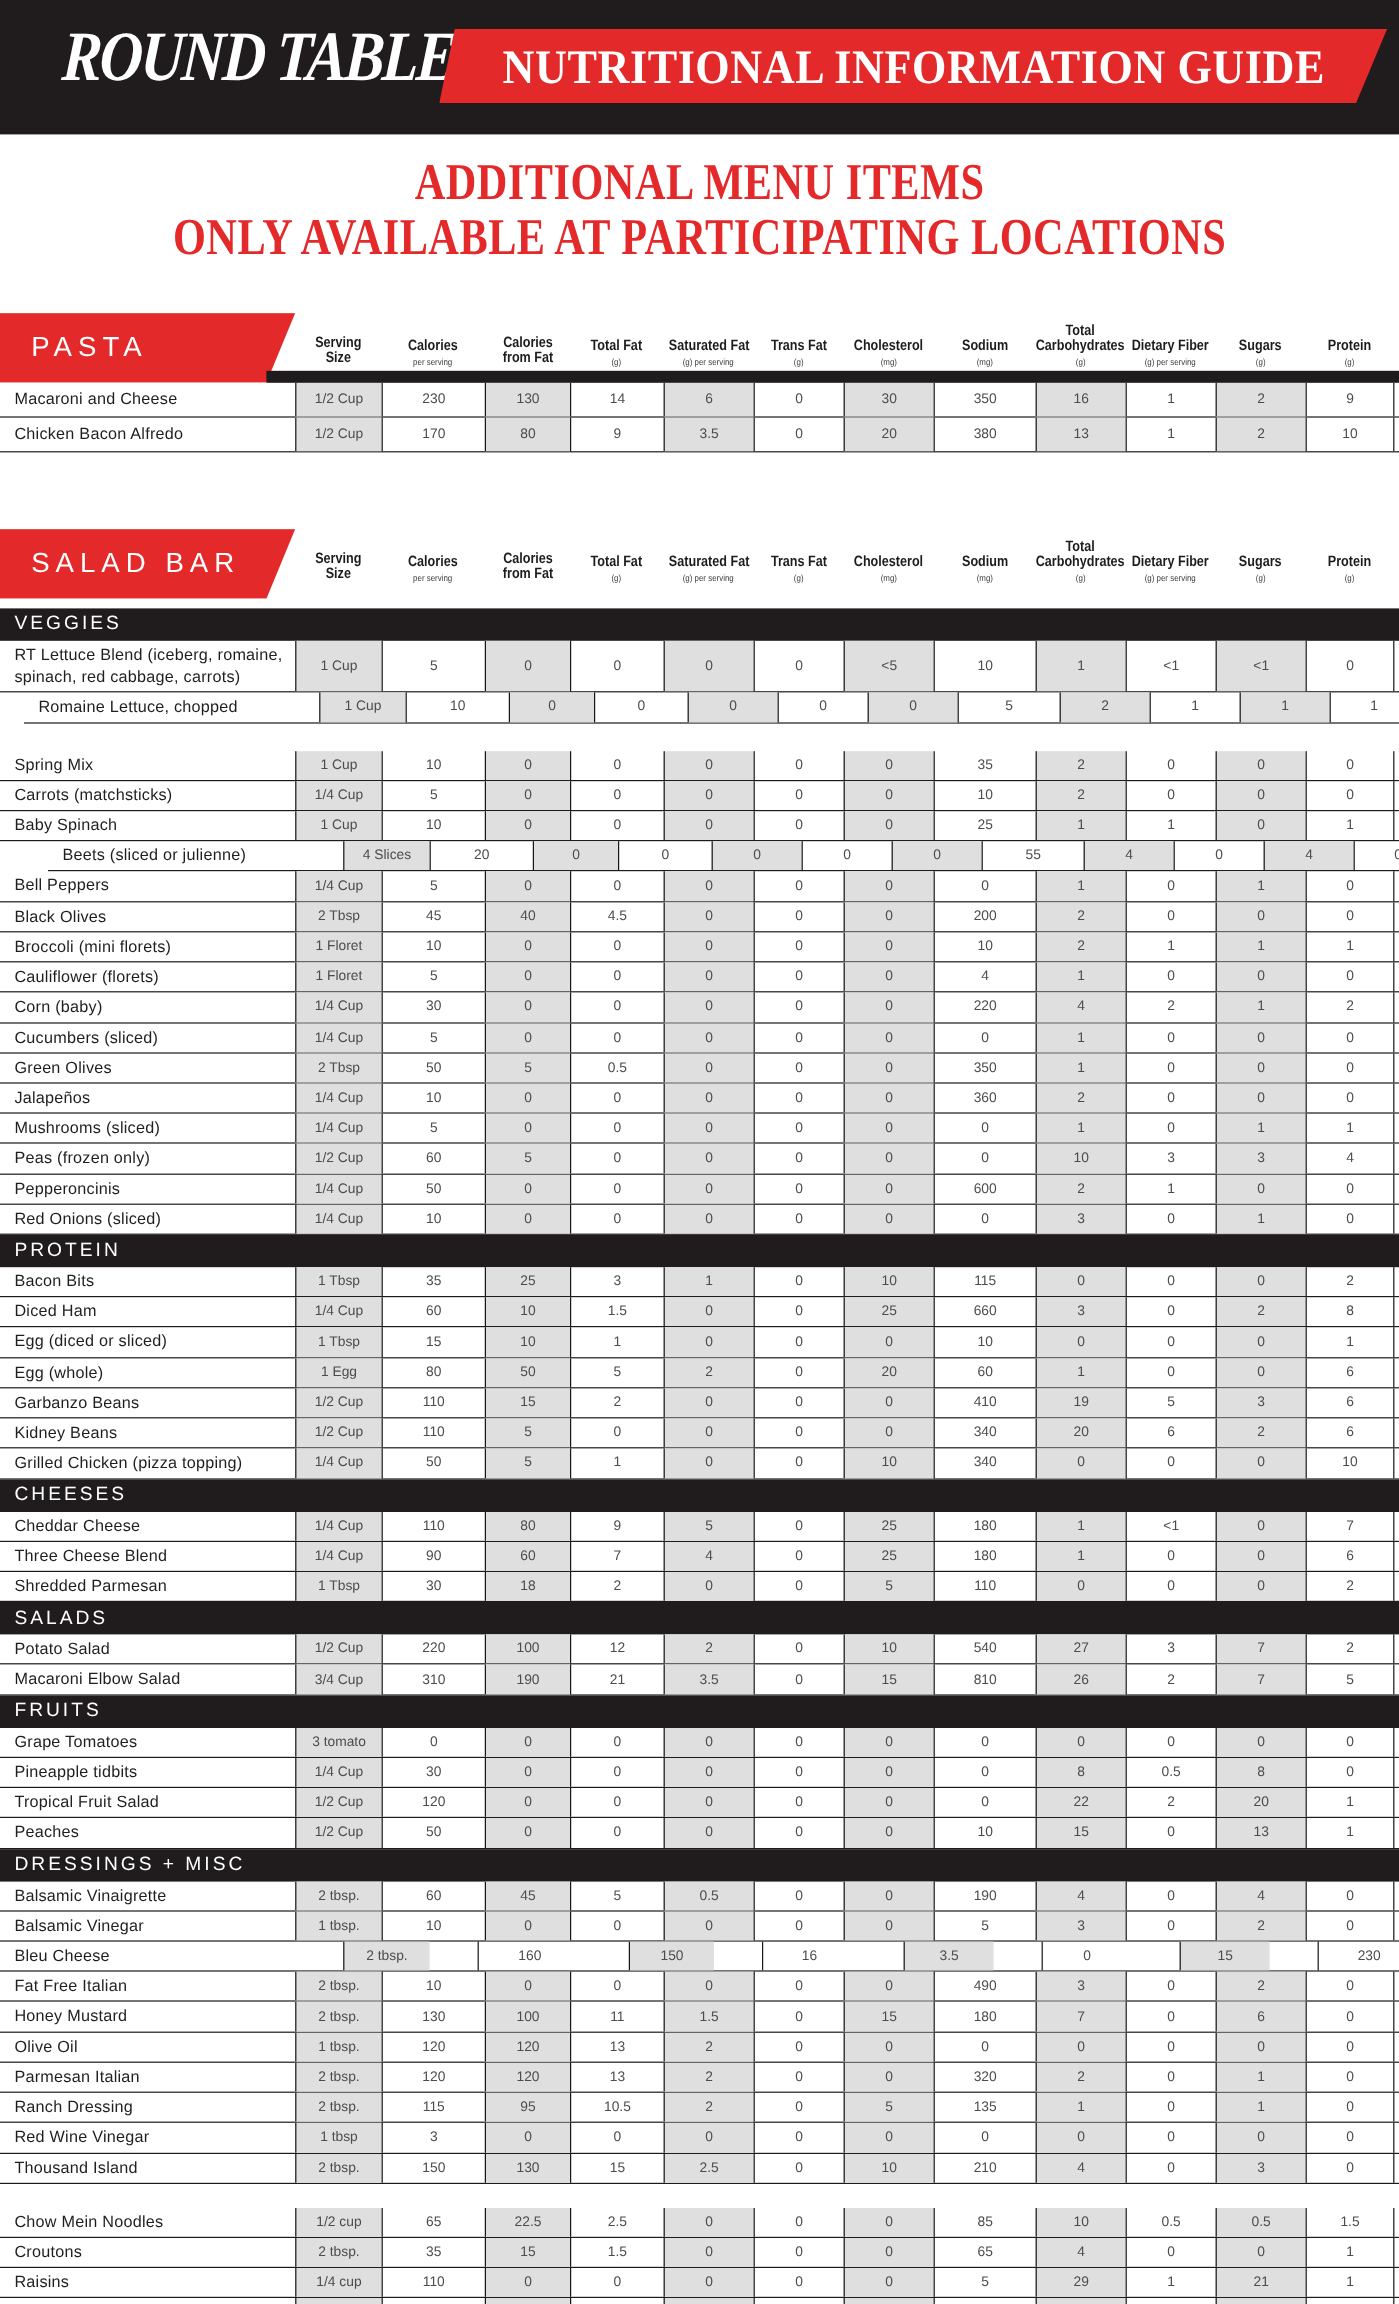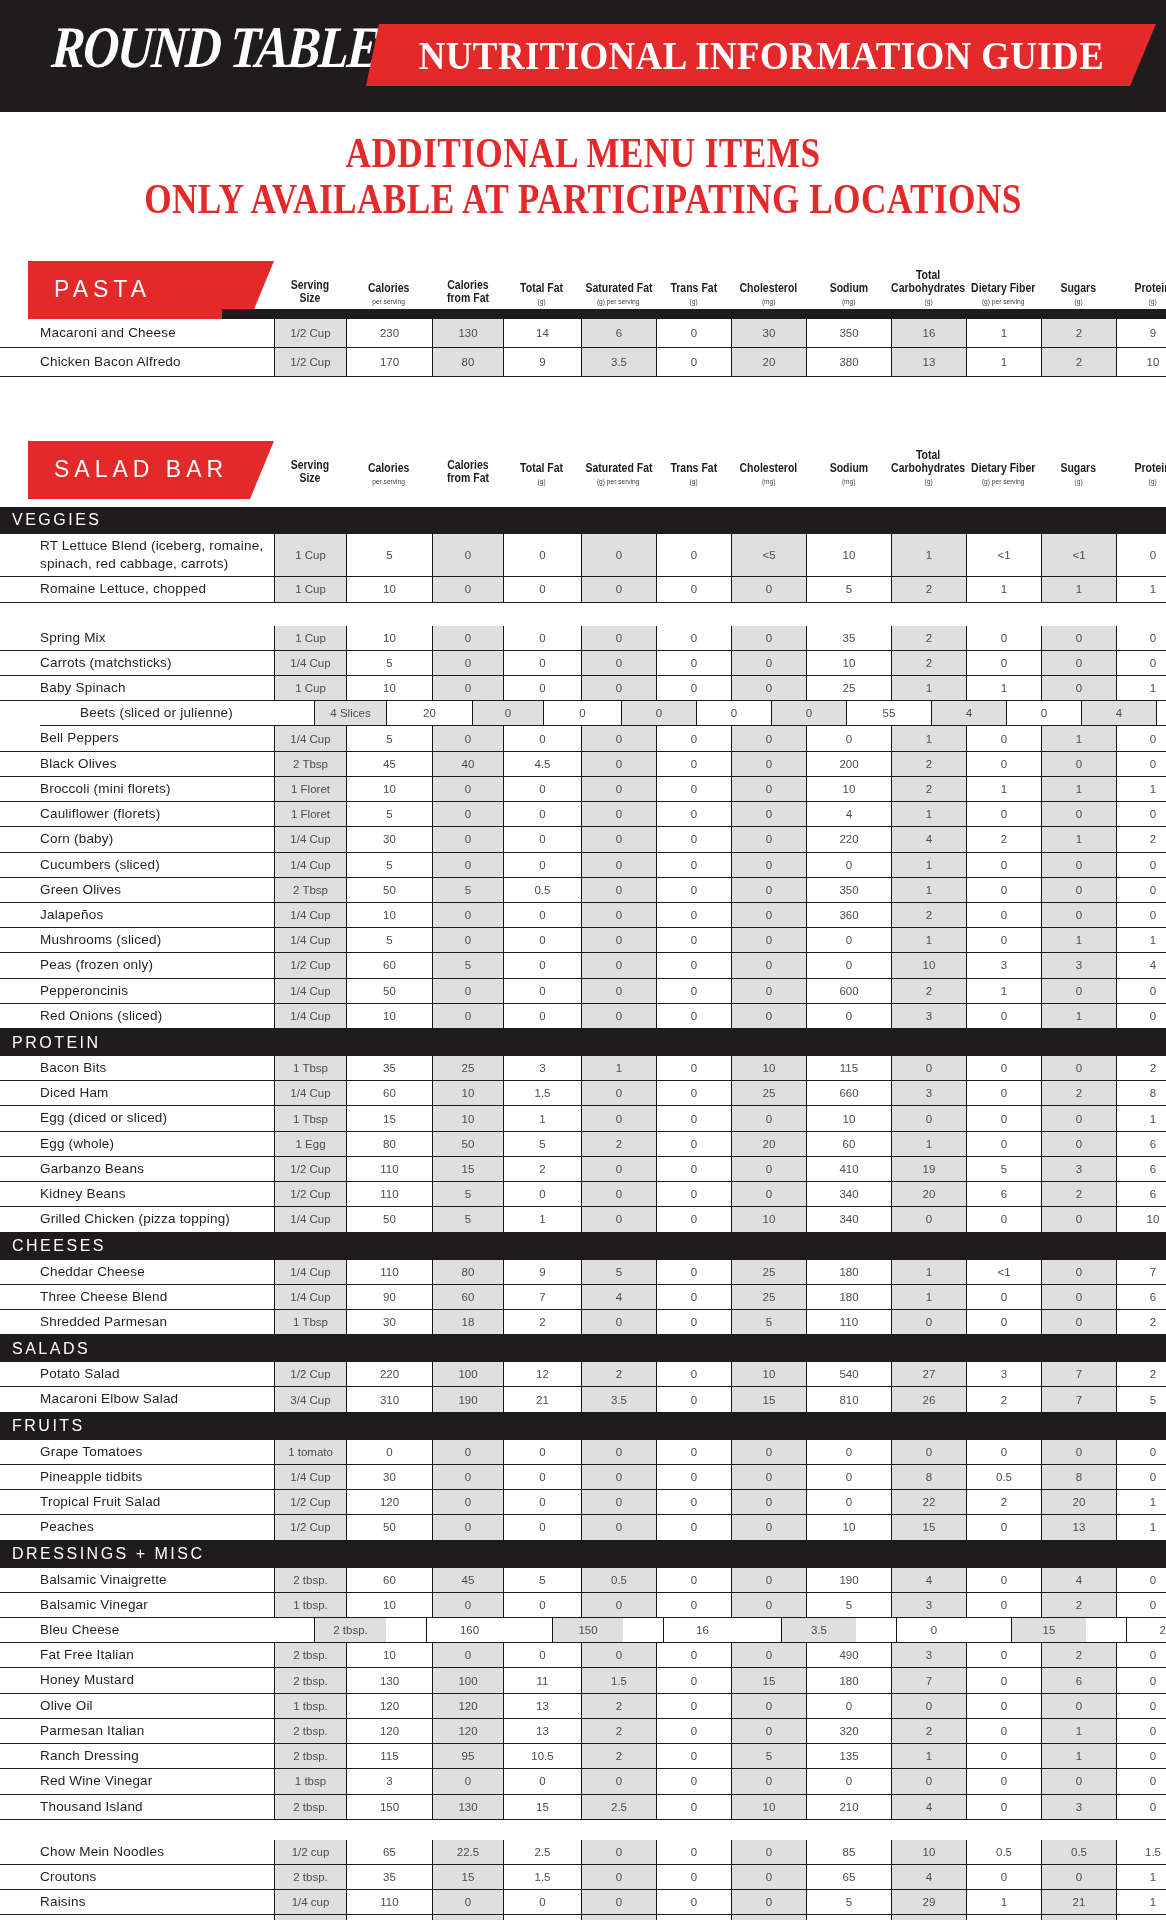--- a/index.html
+++ b/index.html
@@ -20,21 +20,21 @@
     white-space:nowrap;display:inline-block;transform:scaleX(.92);letter-spacing:.5px;}
 
   
   .title{margin-top:18px;text-align:center;color:var(--red);}
   .titleline{font-family:"Liberation Serif",serif;font-weight:bold;font-size:43px;line-height:1.08;
     display:block;transform:scaleX(.82);white-space:nowrap;letter-spacing:.5px;}
 
   
   main{display:block;margin-top:30px;}
   .tsec + .tsec{margin-top:56px;}
-  .grid{display:grid;grid-template-columns:246px 72px 86px 71px 78px 75px 75px 75px 85px 75px 75px 75px 74px;padding-left:28px;}
+  .grid{display:grid;grid-template-columns:246px 72px 86px 71px 78px 75px 75px 75px 85px 75px 75px 75px 74px;}
 
   .thead{position:relative;height:66px;}
   .hfirst{position:relative;}
   .redblock{position:absolute;left:0;bottom:0;width:246px;height:58px;background:var(--red);
     clip-path:polygon(0 0,100% 0,calc(100% - 24px) 100%,0 100%);display:flex;align-items:center;}
   .seclabel{color:#fff;font-size:23px;letter-spacing:5px;padding-left:26px;font-weight:500;white-space:nowrap;}
   .hcell{display:flex;flex-direction:column;align-items:center;justify-content:flex-end;padding-bottom:13px;overflow:visible;}
   .hlab{font-weight:bold;font-size:12.5px;line-height:1.08;color:#1d1d1d;text-align:center;white-space:pre;
     display:inline-block;transform:scaleX(.84);}
   .hsub{font-size:7.5px;color:#3c3c3c;white-space:nowrap;display:inline-block;transform:scaleX(.88);margin-top:1px;}
@@ -225,21 +225,21 @@
         <div class="vcell">0</div>
         <div class="vcell">0</div>
         <div class="vcell">0</div>
         <div class="vcell">&lt;5</div>
         <div class="vcell">10</div>
         <div class="vcell">1</div>
         <div class="vcell">&lt;1</div>
         <div class="vcell">&lt;1</div>
         <div class="vcell">0</div>
       </div>
-      <div class="grid row" style="min-height: 23px;">
+      <div class="grid row" style="min-height: 23px; margin-left: 20px;">
         <div class="itemcell">Romaine Lettuce, chopped</div>
         <div class="vcell">1 Cup</div>
         <div class="vcell">10</div>
         <div class="vcell">0</div>
         <div class="vcell">0</div>
         <div class="vcell">0</div>
         <div class="vcell">0</div>
         <div class="vcell">0</div>
         <div class="vcell">5</div>
         <div class="vcell">2</div>
@@ -674,21 +674,21 @@
         <div class="vcell">26</div>
         <div class="vcell">2</div>
         <div class="vcell">7</div>
         <div class="vcell">5</div>
       </div>
       <div class="gbar">
         <div class="gbarlabel">FRUITS</div>
       </div>
       <div class="grid row" style="min-height: 23px;">
         <div class="itemcell">Grape Tomatoes</div>
-        <div class="vcell">1 tomato</div>
+        <div class="vcell">3 tomato</div>
         <div class="vcell">0</div>
         <div class="vcell">0</div>
         <div class="vcell">0</div>
         <div class="vcell">0</div>
         <div class="vcell">0</div>
         <div class="vcell">0</div>
         <div class="vcell">0</div>
         <div class="vcell">0</div>
         <div class="vcell">0</div>
         <div class="vcell">0</div>

